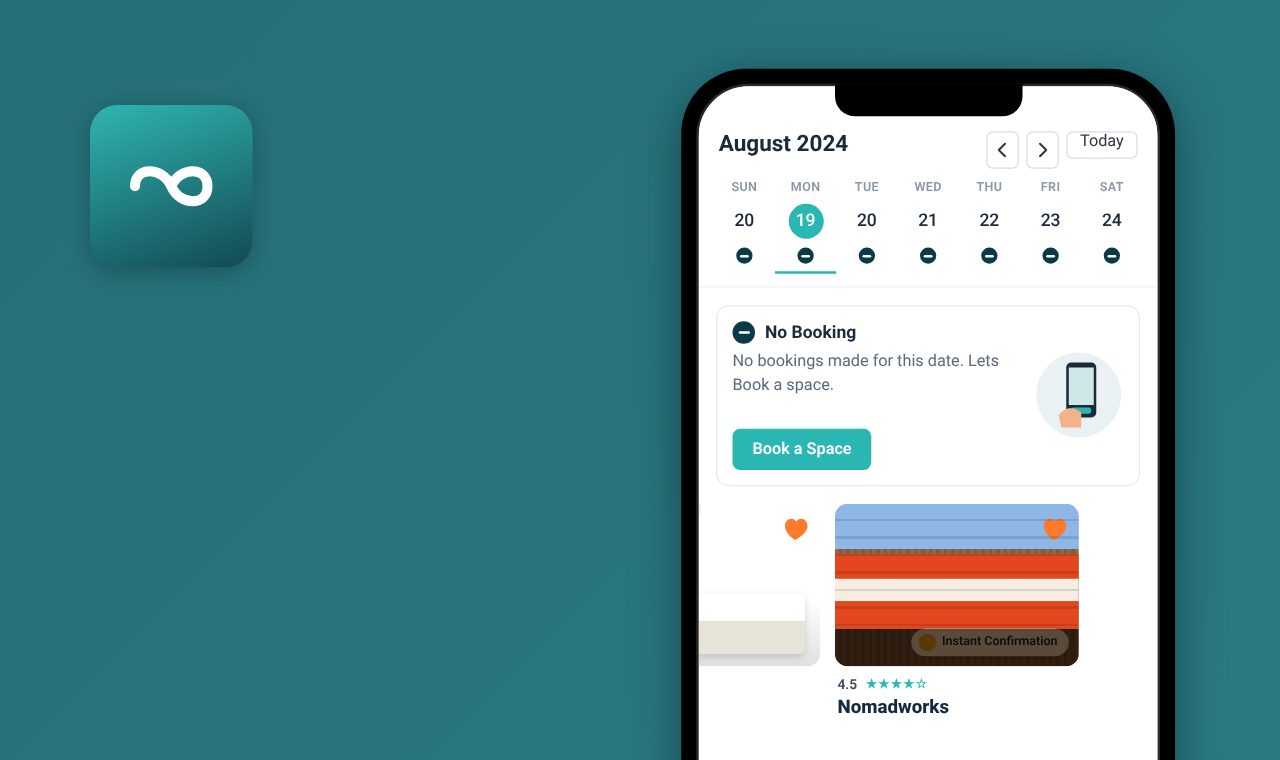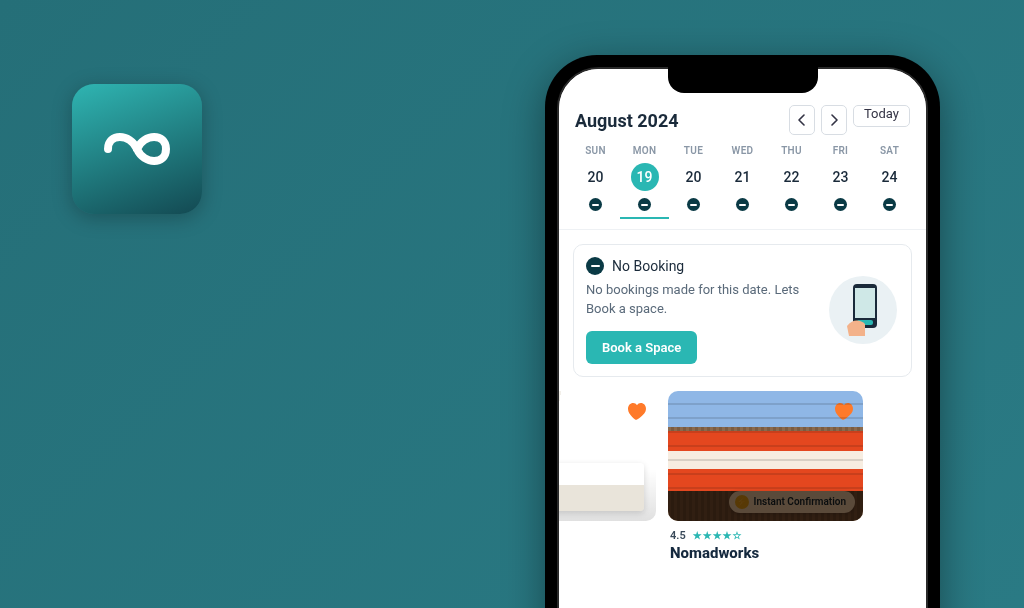--- a/index.html
+++ b/index.html
@@ -55,21 +55,20 @@
   }
   .screen {
     width: 100%;
     height: 100%;
     background: #fff;
     overflow: hidden;
     padding-top: 30px;
   }
   .cal-header {
     display: flex;
-    align-items: center;
     justify-content: space-between;
     padding: 6px 16px 10px;
   }
   .cal-title {
     font-size: 18px;
     font-weight: 700;
     color: #1a2a3a;
   }
   .cal-controls { display: flex; gap: 6px; }
   .nav-btn {
@@ -132,22 +131,22 @@
     display: flex;
     gap: 10px;
   }
   .nb-left { flex: 1; }
   .nb-head { display: flex; align-items: center; gap: 8px; margin-bottom: 6px; }
   .nb-icon {
     width: 18px; height: 18px; border-radius: 50%;
     background: #0a3a45; display:flex;align-items:center;justify-content:center;
   }
   .nb-icon::after { content:""; width:9px; height:2px; background:#fff; border-radius:1px; }
-  .nb-title { font-weight: 400; font-size: 14px; color: #1a2a3a; }
-  .nb-text { font-size: 13px; color: #5a6a7a; line-height: 1.45; margin-bottom: 12px; }
+  .nb-title { font-weight: 700; font-size: 14px; color: #1a2a3a; }
+  .nb-text { font-size: 13px; color: #5a6a7a; line-height: 1.45; margin-bottom: 24px; }
   .book-btn {
     background: #2ab7b3; color: #fff;
     border: none; border-radius: 6px;
     padding: 9px 16px; font-size: 13px; font-weight: 600;
     cursor: pointer;
   }
   .nb-illus {
     width: 72px; height: 72px;
     align-self: center;
   }

